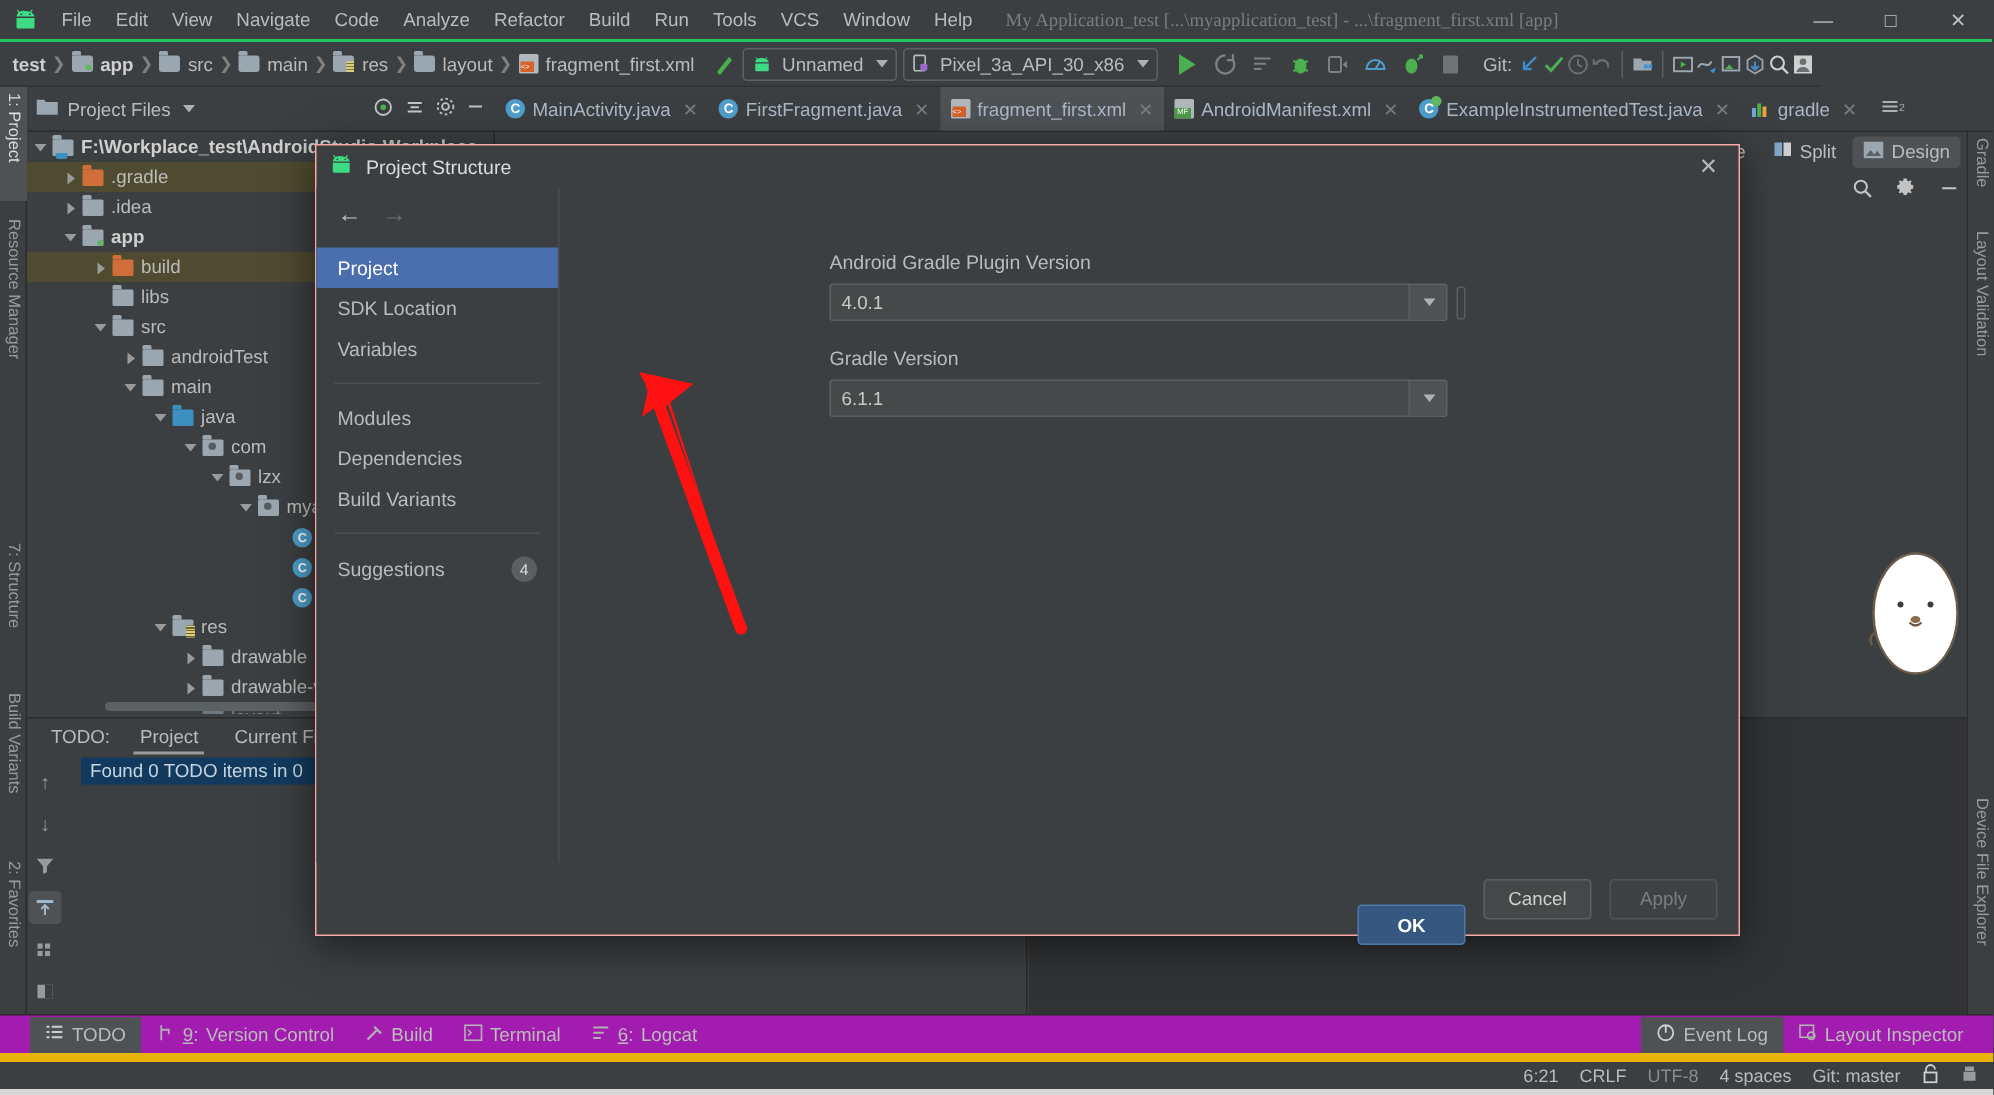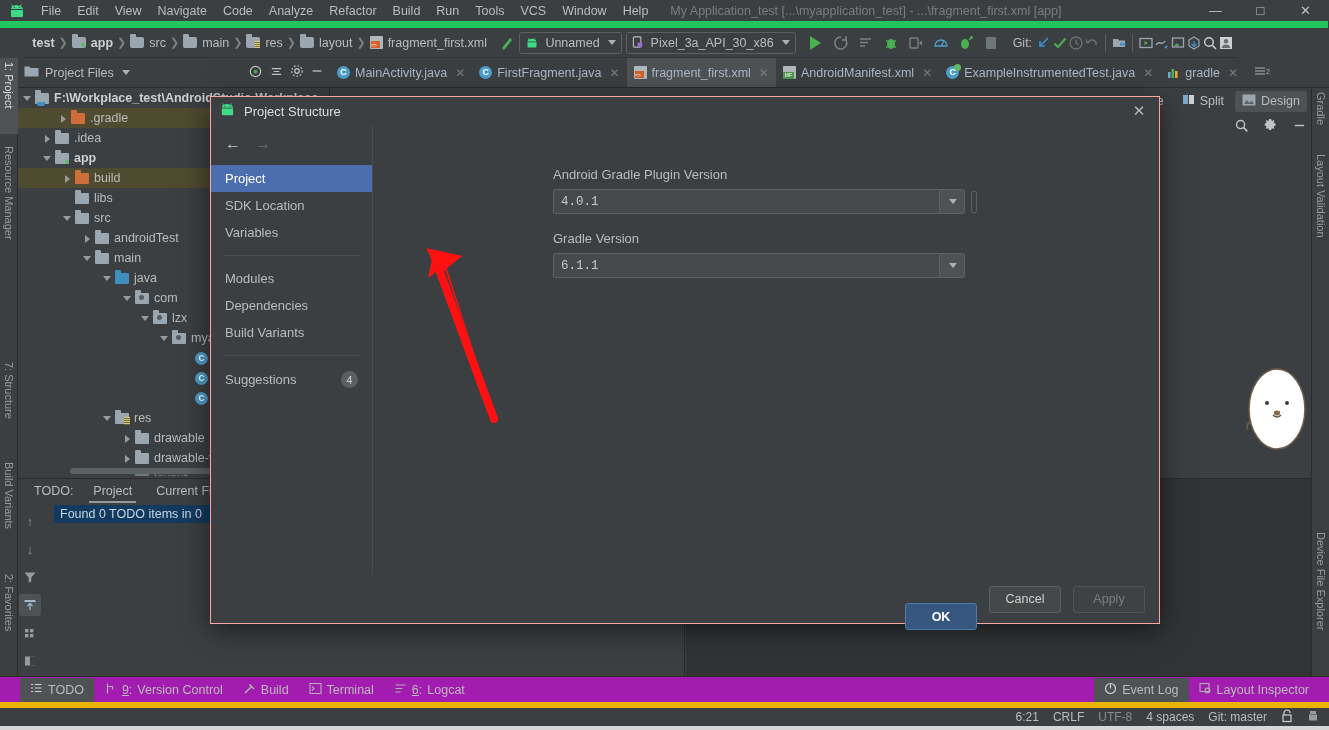--- a/index.html
+++ b/index.html
@@ -10,41 +10,40 @@
     font-size: 12px;
     color: #bbbbbb;
     overflow: hidden;
   }
   #app { position: relative; width: 1329px; height: 730px; }
 
   
   .titlebar {
     position: absolute; left: 0; top: 0; width: 1328px; height: 28px;
     background: #3c3f41; display: flex; align-items: center;
-    border-bottom: 7px solid #22c55e;
+    border-bottom: 2px solid #22c55e;
   }
   .logo-andy { width: 18px; height: 16px; margin: 0 7px 0 8px; position: relative; }
   .logo-andy svg { display:block; }
   .menu { display: flex; align-items: center; gap: 0px; }
   .menu-item {
     padding: 3px 8px; color: #bbbbbb; font-size: 12.5px; cursor: default; white-space: nowrap;
   }
   .win-title {
     margin-left: 14px; color: #7a7d80; font-size: 12.5px; white-space: nowrap;
-    flex: 1; overflow: hidden;
+    flex: 1; overflow: hidden; font-family: Liberation Serif, serif;
   }
   .win-ctrls { display: flex; align-items: center; }
   .win-btn { width: 45px; height: 27px; display:flex; align-items:center; justify-content:center; color:#c0c0c0; font-size:13px; }
 
   
   .navbar {
     position: absolute; left: 0; top: 28px; width: 1214px; height: 30px;
     background: #3c3f41; display: flex; align-items: center; padding-left: 0px;
     border-bottom: 1px solid #323232;
-    margin-left: 24px;
   }
   .crumb { display: flex; align-items: center; gap: 5px; padding: 2px 3px; white-space: nowrap; }
   .crumb .lbl { font-size: 12.5px; color: #bbbbbb; }
   .crumb .lbl.b { font-weight: bold; color: #cfcfcf; }
   .sep { color: #808080; font-size: 11px; padding: 0 1px; }
   .folder-ic { width: 14px; height: 11px; background: #9aa7b0; border-radius: 1px 2px 2px 2px; position: relative; }
   .folder-ic::before { content:""; position:absolute; left:0; top:-3px; width:6px; height:3px; background:#9aa7b0; border-radius:1px 1px 0 0; }
   .folder-ic.mod::after { content:""; position:absolute; right:1px; bottom:1px; width:4px; height:4px; border-radius:50%; background:#63b463; }
   .folder-ic.res::after { content:""; position:absolute; right:0px; bottom:0px; width:5px; height:7px; background:#d8c470;
       background-image: repeating-linear-gradient(to bottom,#e0cd7a 0 1px,#7a6f3f 1px 2px); }
@@ -199,21 +198,21 @@
   .nav-item.sel { background:#4b6eaf; color:#ffffff; }
   .nav-divider { height:1px; background:#4d5052; margin:9px 12px; }
   .nav-item.sugg { display:flex; align-items:center; }
   .badge { margin-left:auto; min-width:17px; height:17px; border-radius:50%; background:#5b5f61; color:#dcdcdc;
            font-size:10.5px; display:flex; align-items:center; justify-content:center; padding:0 4px;}
   .dlg-right { flex:1; position:relative; padding:42px 0 0 180px; }
   .field-label { font-size:13px; color:#bbbbbb; margin-bottom:7px; }
   .field-wrap { display:flex; align-items:center; gap:6px; margin-bottom:17px; }
   .field {
     width:412px; height:25px; background:#45494a; border:1px solid #5e6163; border-radius:2px;
-    display:flex; align-items:center; padding-left:7px; font-size:12.5px; color:#c9c9c9;font-family:Liberation Mono, monospace;
+    display:flex; align-items:center; padding-left:7px; font-size:12.5px; color:#c9c9c9;
   }
   .field .dd { margin-left:auto; width:25px; height:23px; background:#4e5254; border-left:1px solid #5e6163;
                display:flex; align-items:center; justify-content:center; }
   .thin-bar { width:6px; height:22px; border:1px solid #5b5e60; border-radius:2px; }
   .dlg-foot { position:absolute; left:0; right:0; bottom:0; height:48px; display:flex; align-items:center;
               justify-content:flex-end; gap:12px; padding-right:14px; }
   .btn { min-width:72px; height:27px; border-radius:3px; font-size:12.5px; display:flex; align-items:center;
          justify-content:center; border:1px solid #5d6062; color:#cfcfcf; background:#454849; padding:0 14px;}
   .btn.primary { background:#365880; border-color:#4a7aa8; color:#ffffff; font-weight:bold;margin-top:35px; }
   .btn.disabled { color:#7b7e80; border-color:#525556; background:#3f4243; }
@@ -613,21 +612,21 @@
       </div>
     </div>
   </div>
 
   <div class="tree">
     <div class="trow" style="padding-left:4px">
       <span class="arrow d"></span>
       <span class="fi rootf"></span>
       <span style="font-weight:bold;color:#cfcfcf">F:\Workplace_test\AndroidStudio Workplace</span>
     </div>
-    <div class="trow hl" style="padding-left:40px">
+    <div class="trow hl" style="padding-left:24px">
       <span class="arrow r"></span>
       <span class="fi org"></span>
       <span>.gradle</span>
     </div>
     <div class="trow" style="padding-left:24px">
       <span class="arrow r"></span>
       <span class="fi blue"></span>
       <span>.idea</span>
     </div>
     <div class="trow" style="padding-left:24px">

